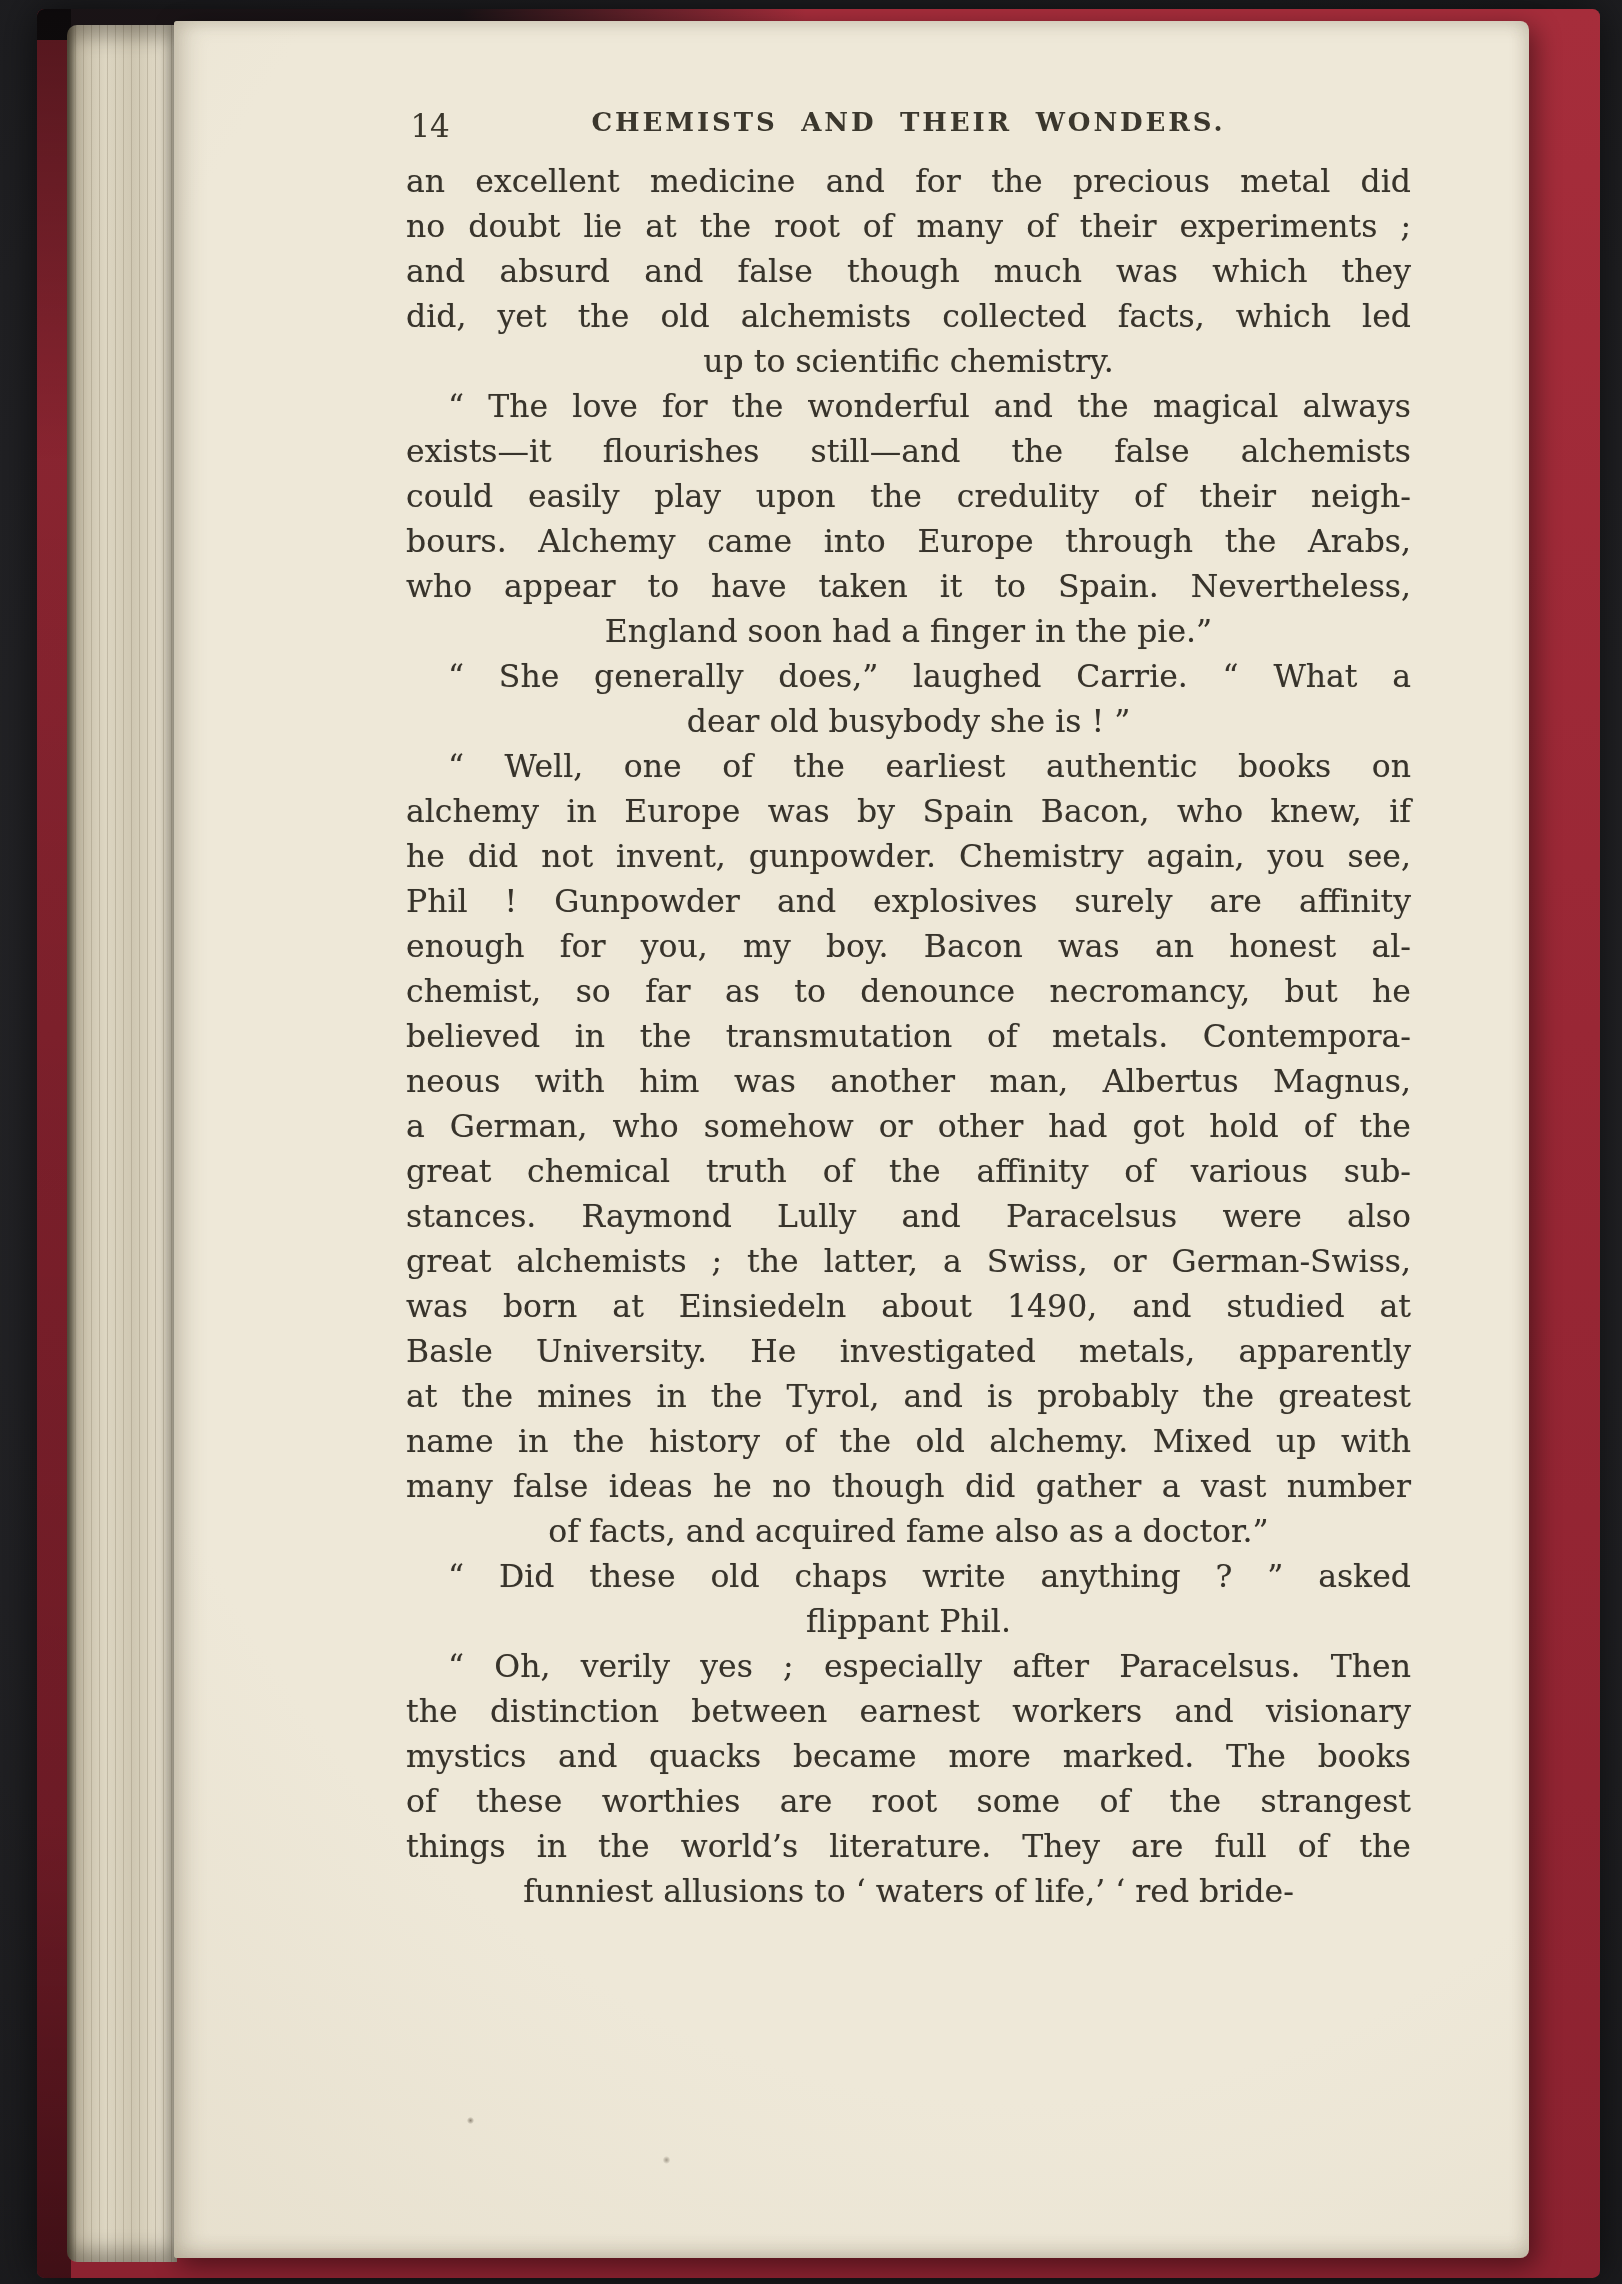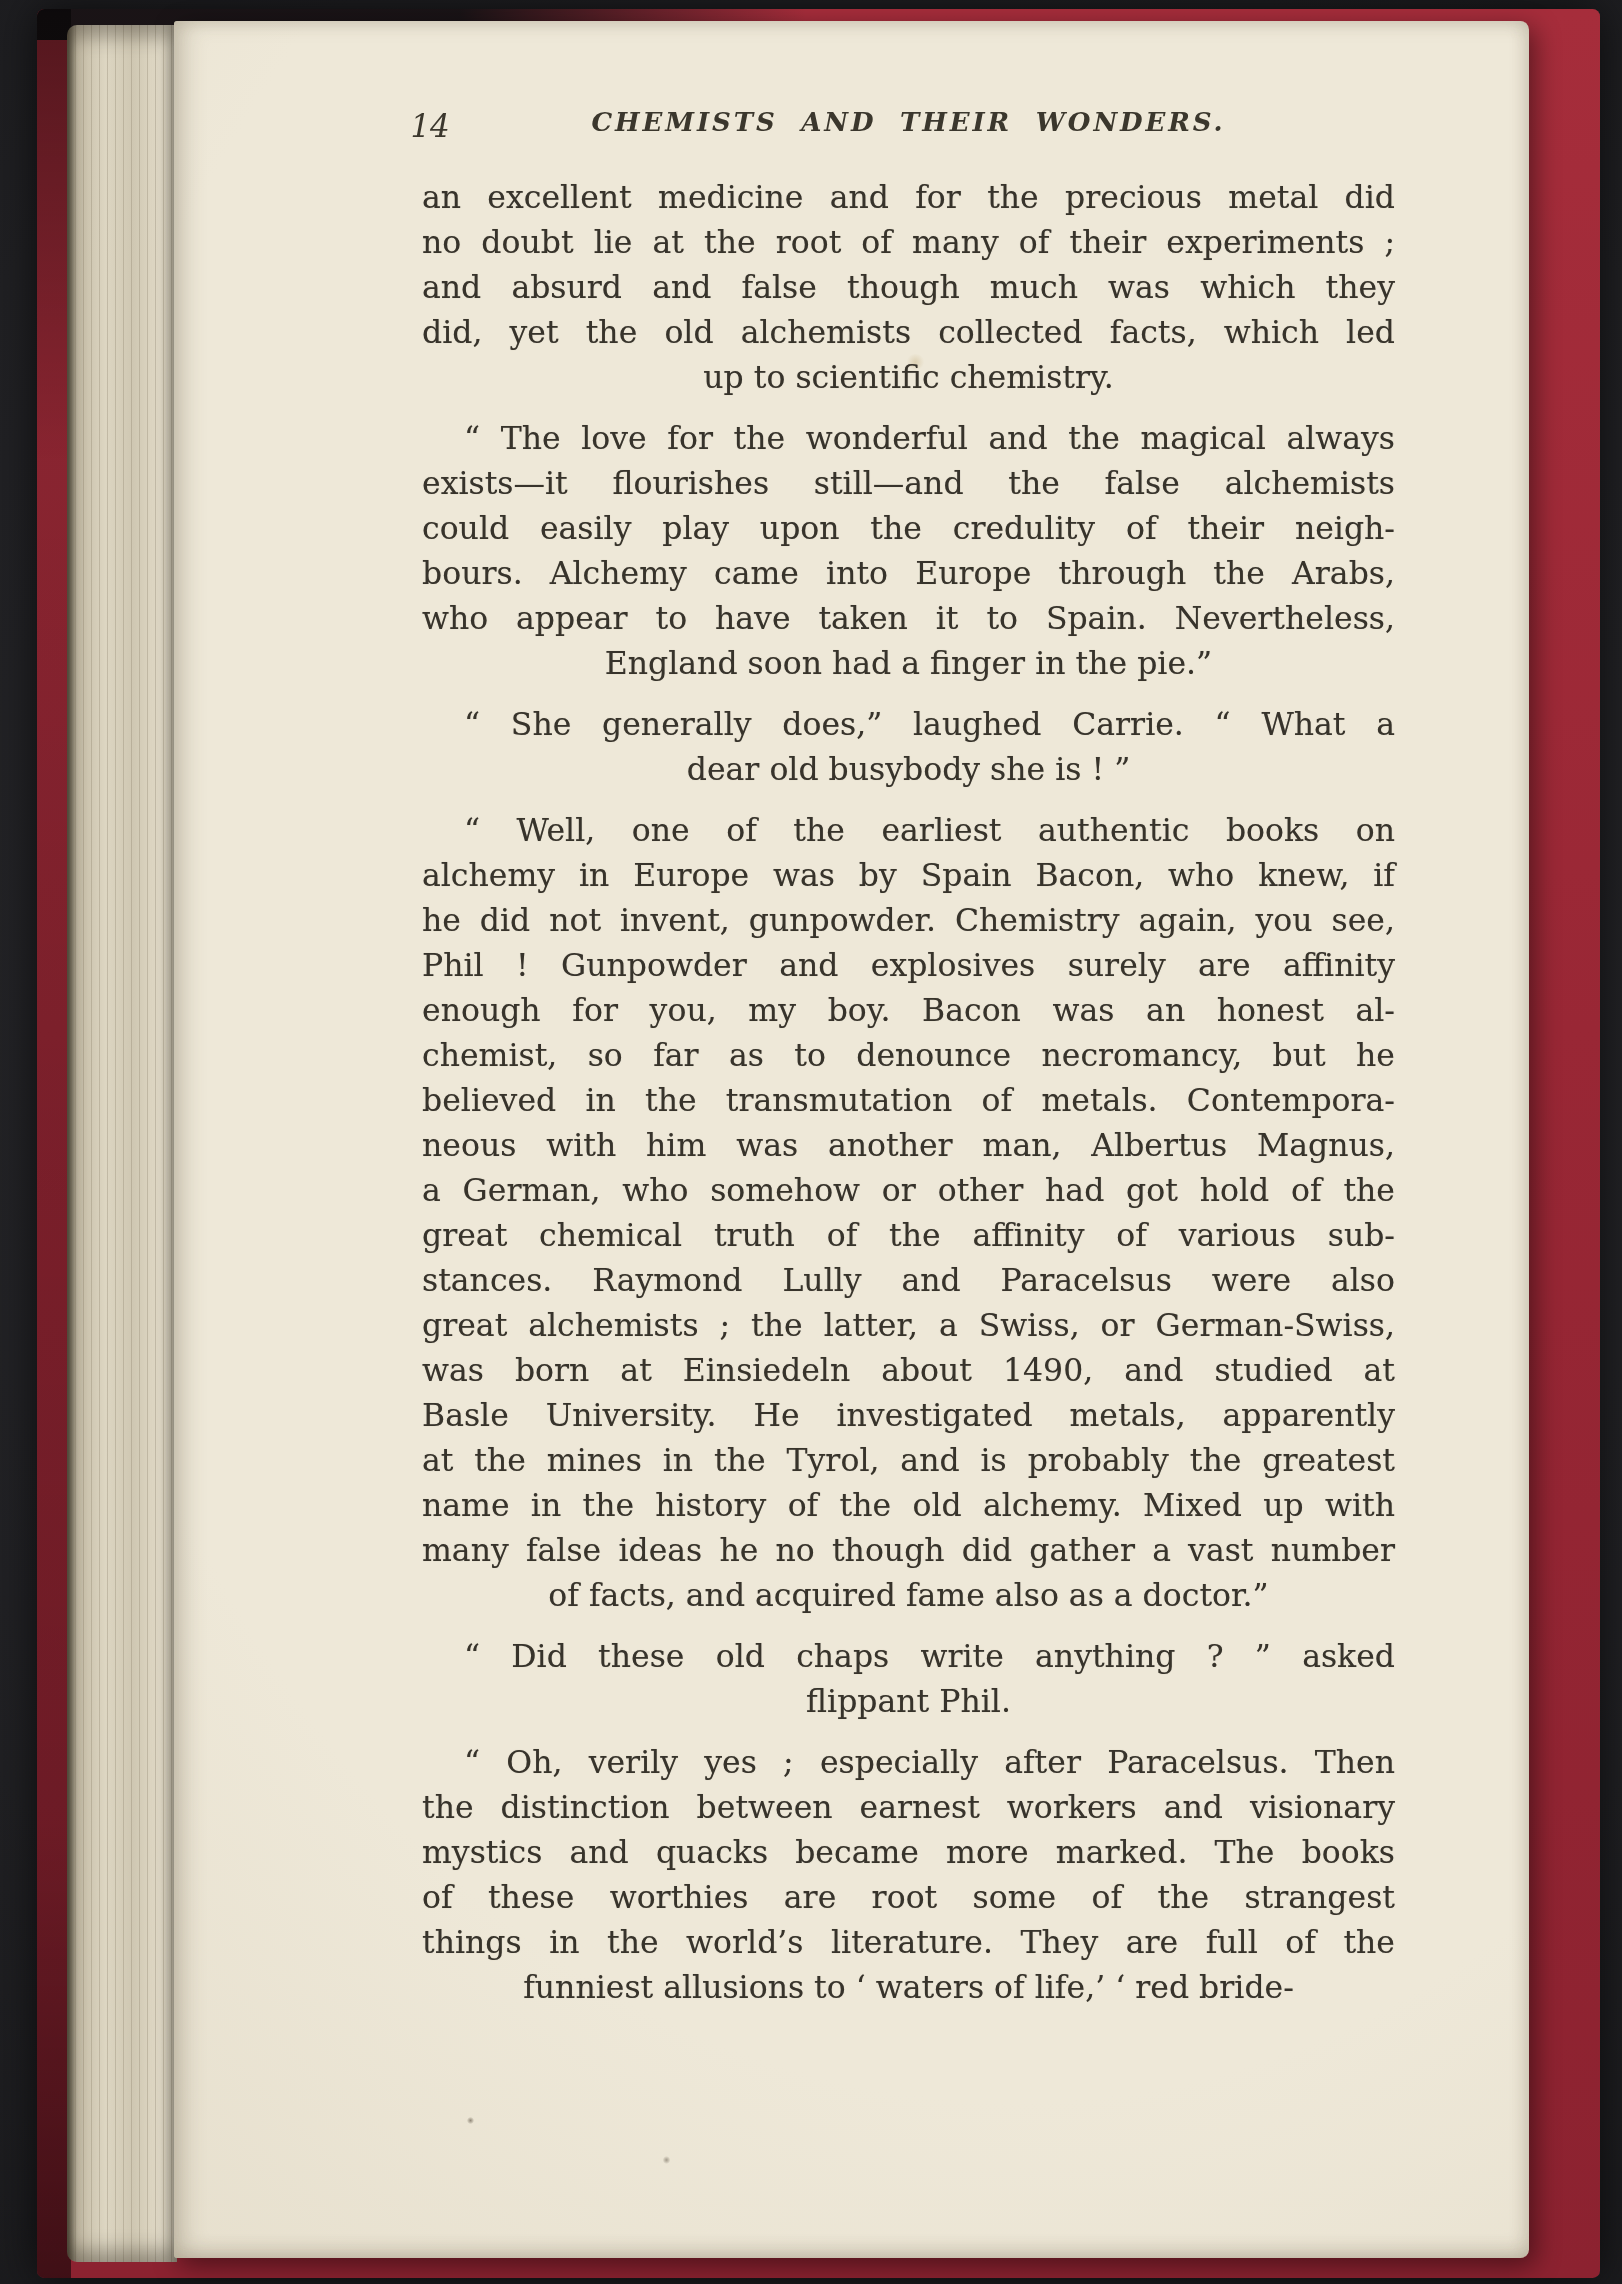--- a/index.html
+++ b/index.html
@@ -73,21 +73,20 @@
   .speck-b { left: 293px; top: 2096px; width: 7.3px; height: 7.3px;
              background: radial-gradient(circle, rgba(70,60,45,.55), rgba(70,60,45,0) 75%); }
   .speck-c { left: 489px; top: 2135px; width: 6.6px; height: 8.8px;
              background: radial-gradient(circle, rgba(70,60,45,.45), rgba(70,60,45,0) 75%); }
 
   
   .header-row {
     position: absolute;
     left: 232px; top: 86px; width: 1005px; height: 40px;
     color: #3b372d;
-    font-style: italic;
   }
   .pagenum {
     position: absolute; left: 4.4px; top: 1.5px;
     font-size: 31px;
   }
   .running-head {
     display: block;
     text-align: center;
     font-size: 26px;
     letter-spacing: 2.9px;
@@ -98,21 +97,21 @@
 
   
   .text-block {
     position: absolute;
     left: 232px; top: 138px; width: 1005px;
     font-size: 31.5px;
     line-height: 45px;
     color: #37332b;
     text-shadow: 0 0 0.7px rgba(55,51,43,.35);
   }
-  .paragraph { margin: 16px; }
+  .paragraph { margin: 0; }
   .line { text-align: center; }
   .line.just { text-align: justify; text-align-last: justify; }
   .line.indent { text-indent: 42px; }
 </style>
 </head>
 <body>
 
 <div class="scene">
 
   <div class="cover"></div>

